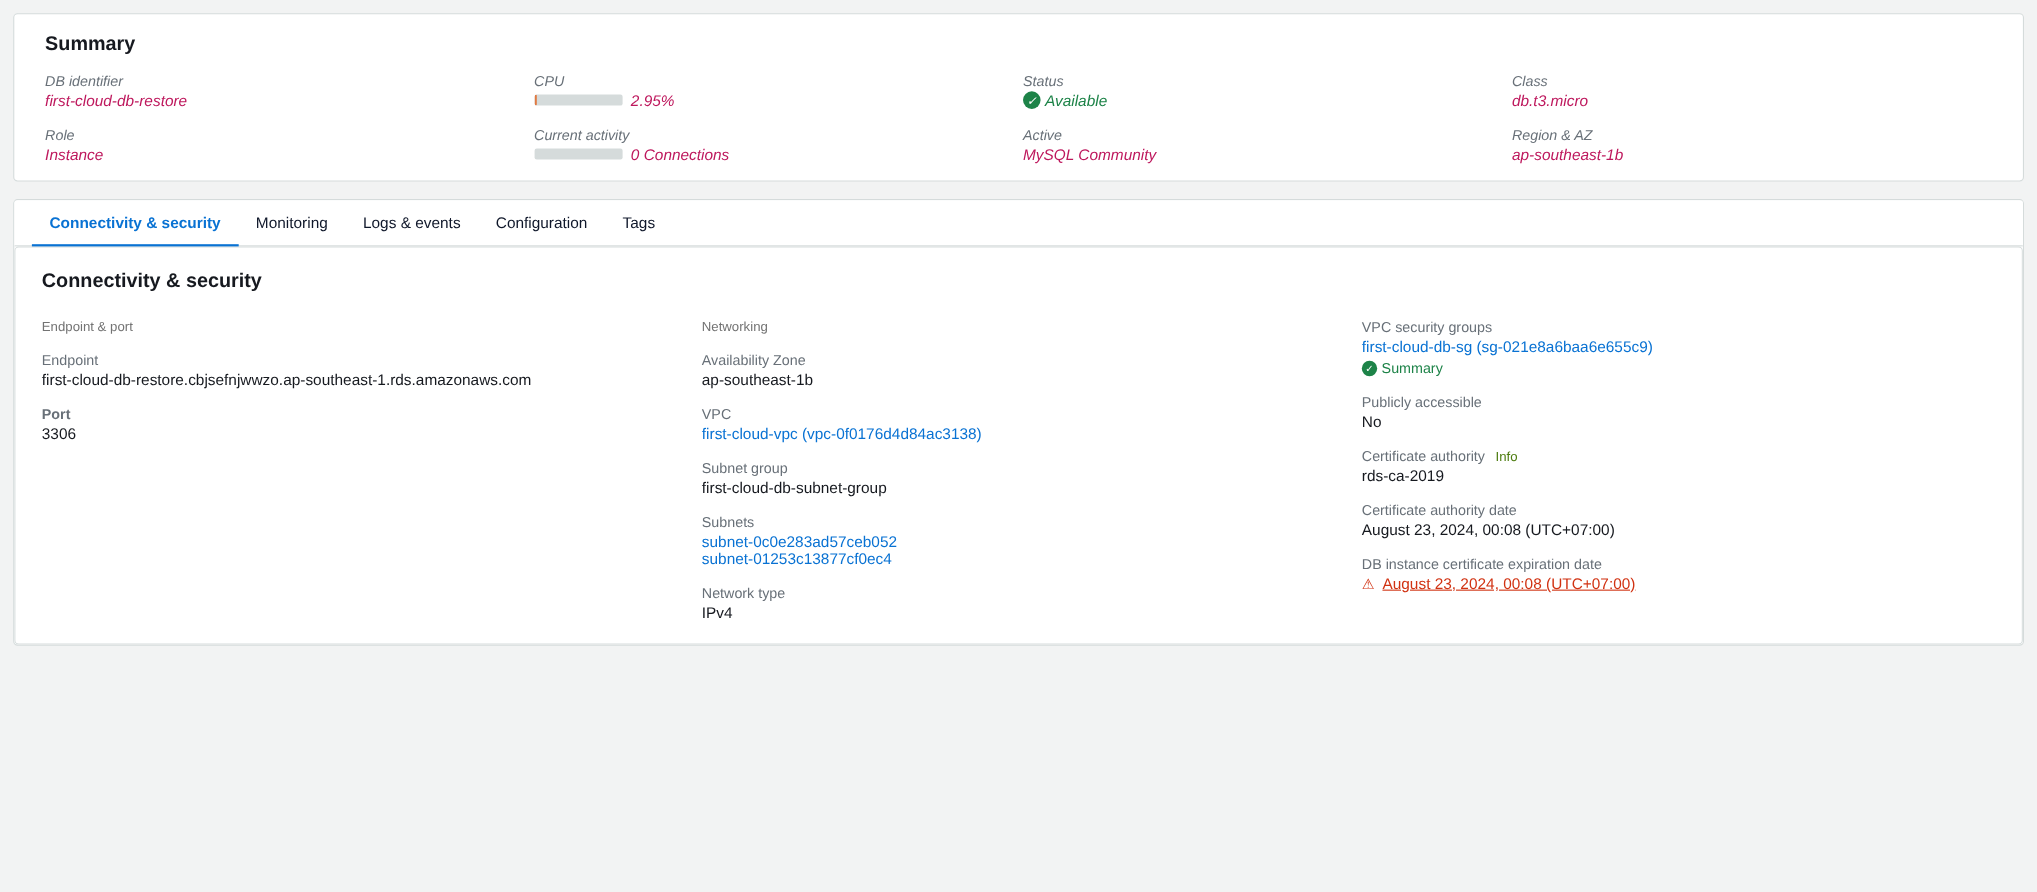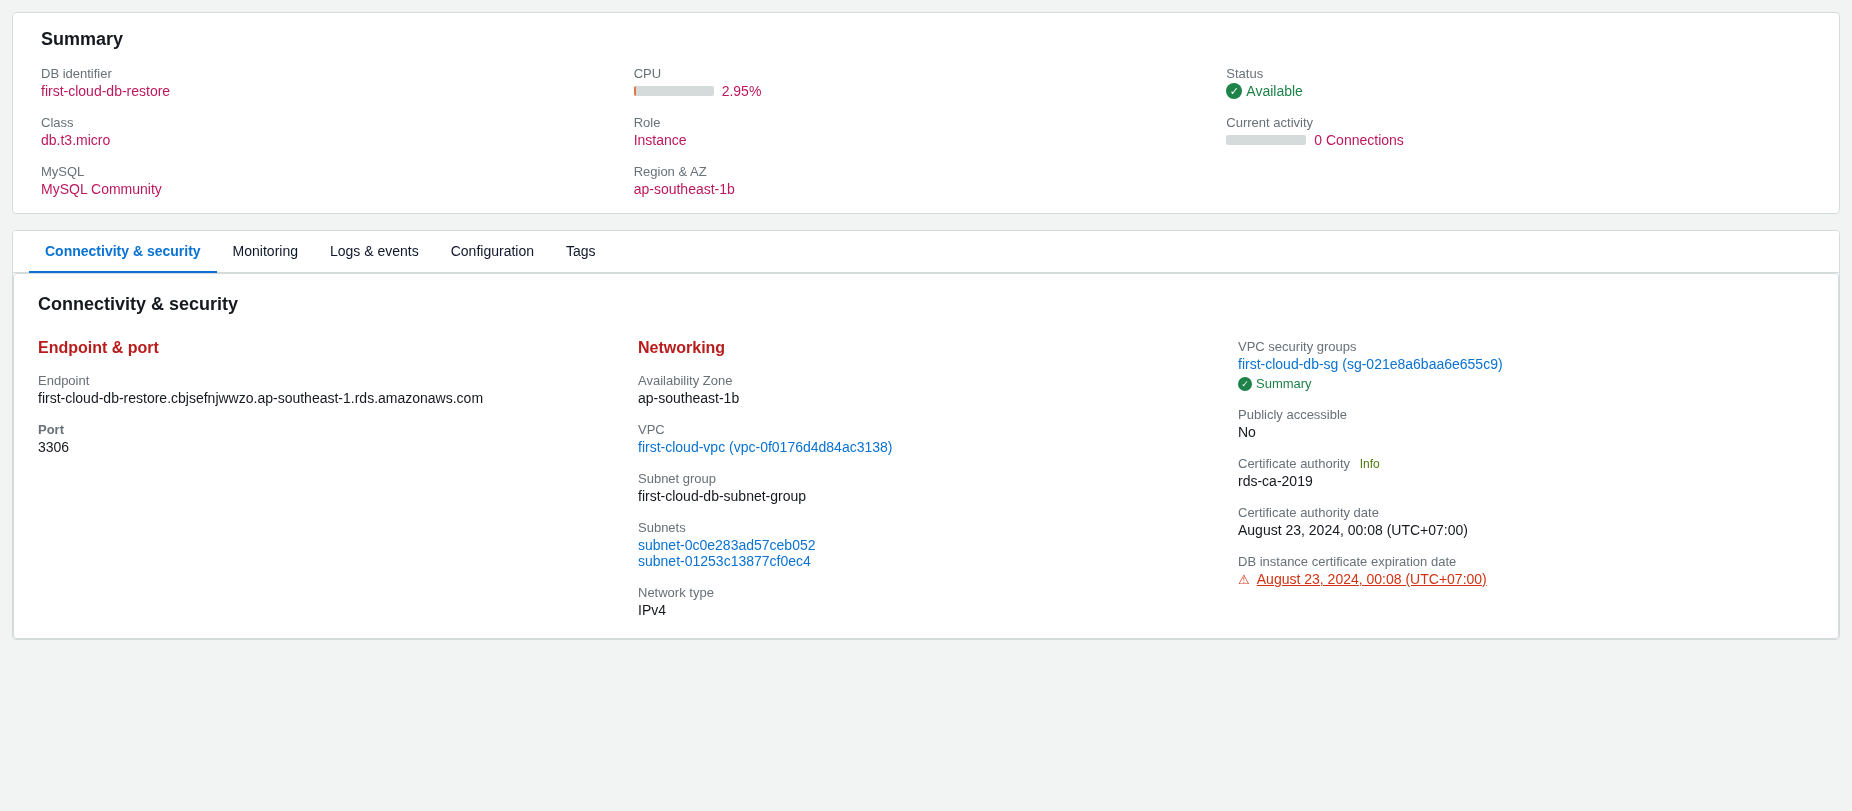--- a/index.html
+++ b/index.html
@@ -18,22 +18,23 @@
       padding: 16px 28px;
     }
     .summary-title {
       font-size: 18px;
       font-weight: 700;
       margin-bottom: 16px;
       color: #16191f;
     }
     .summary-grid {
       display: grid;
-      grid-template-columns: repeat(3, 1fr);
+      grid-template-columns: repeat(4, 1fr);
       gap: 16px 8px;
+      font-style: italic;
     }
     .summary-item {}
     .summary-label {
       color: #687078;
       font-size: 13px;
       margin-bottom: 2px;
     }
     .summary-value {
       color: #be185d;
       font-size: 14px;
@@ -115,24 +116,24 @@
       font-weight: 700;
       margin-bottom: 24px;
       color: #16191f;
     }
     .section-grid {
       display: grid;
       grid-template-columns: 1fr 1fr 1fr;
       gap: 0 24px;
     }
     .subsection-title {
-      font-size: 16px;
-      font-weight: 700;
+      font-size: 12px;
+      font-weight: 400;
       margin-bottom: 16px;
-      color: #b91c1c;
+      color: #737373;
     }
     .field-label {
       color: #687078;
       font-size: 13px;
       margin-bottom: 2px;
       margin-top: 16px;
     }
     .field-label:first-child {
       margin-top: 0;
     }
@@ -227,21 +228,21 @@
       <div class="summary-label">Current activity</div>
       <div class="cpu-bar-container">
         <div class="connections-bar">
           <div class="connections-bar-fill"></div>
         </div>
         <span class="summary-value">0 Connections</span>
       </div>
     </div>
 
     <div class="summary-item">
-      <div class="summary-label">MySQL</div>
+      <div class="summary-label">Active</div>
       <div class="summary-value">MySQL Community</div>
     </div>
 
     <div class="summary-item">
       <div class="summary-label">Region &amp; AZ</div>
       <div class="summary-value">ap-southeast-1b</div>
     </div>
   </div>
 </div>
 

